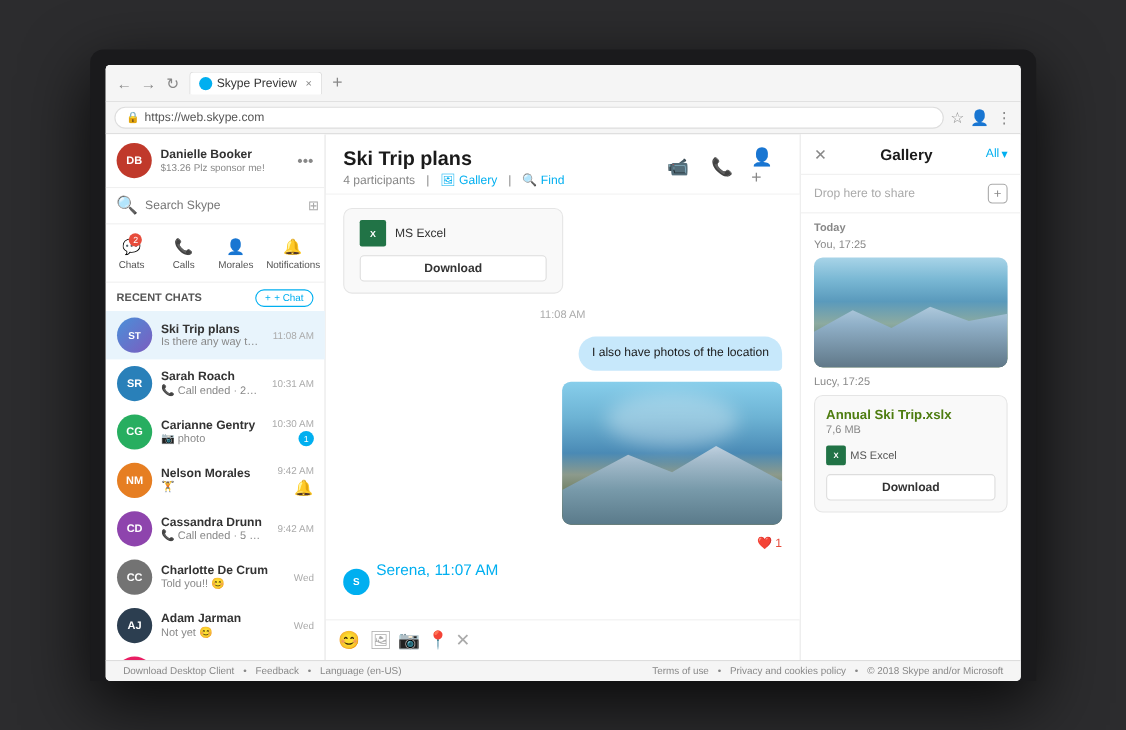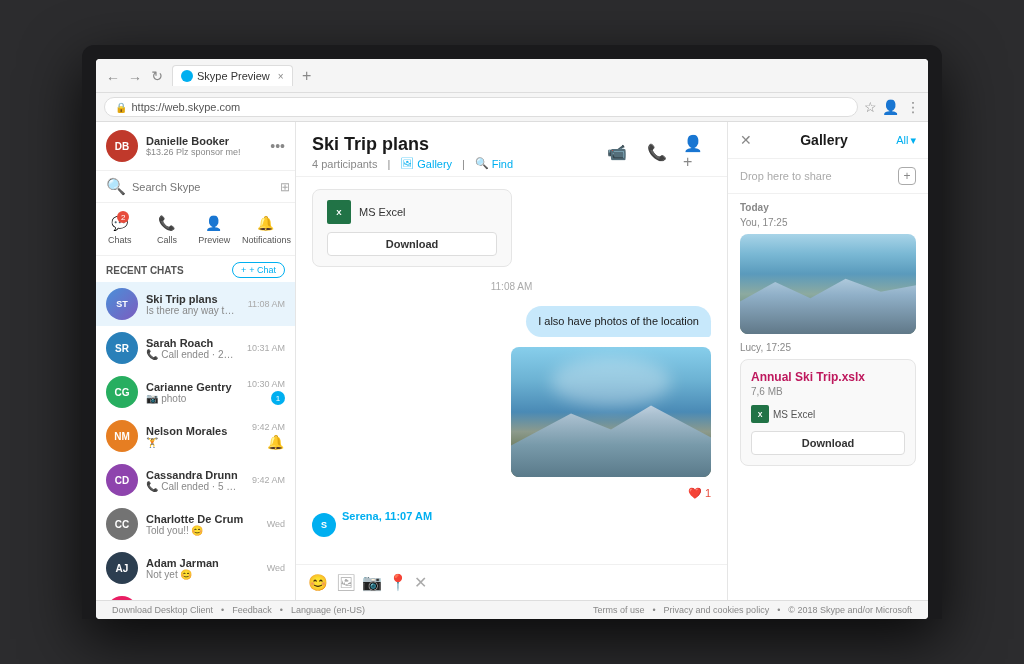--- a/index.html
+++ b/index.html
@@ -394,24 +394,23 @@
       border-bottom-left-radius: 4px;
     }
 
     .msg-bubble.sent {
       background: #c7e8fb;
       color: #1a1a1a;
       border-bottom-right-radius: 4px;
     }
 
     .sender-name {
-      font-size: 11px;
+      font-size: 14px;
       color: #00aff0;
       margin-bottom: 15px;
-      font-weight: bold;
     }
 
     .file-card {
       background: #f9f9f9;
       border: 1px solid #e5e5e5;
       border-radius: 8px;
       padding: 10px 14px;
       max-width: 200px;
       display: flex;
       flex-direction: column;
@@ -583,21 +582,21 @@
     }
 
     .gallery-file-card {
       background: #f9f9f9;
       border: 1px solid #e5e5e5;
       border-radius: 8px;
       padding: 10px;
       margin-bottom: 4px;
     }
 
-    .gallery-file-name { font-size: 12px; font-weight: 600; color: #be185d; margin-bottom: 2px; }
+    .gallery-file-name { font-size: 12px; font-weight: 600; color: #4d7c0f; margin-bottom: 2px; }
     .gallery-file-size { font-size: 10px; color: #888; margin-bottom: 8px; }
 
     .gallery-file-type {
       display: flex;
       align-items: center;
       gap: 4px;
       font-size: 10px;
       color: #555;
       margin-bottom: 8px;
     }
@@ -693,21 +692,21 @@
             <div class="icon-circle">💬</div>
             <div class="icon-label">Chats</div>
             <div class="badge">2</div>
           </div>
           <div class="nav-icon-item">
             <div class="icon-circle">📞</div>
             <div class="icon-label">Calls</div>
           </div>
           <div class="nav-icon-item">
             <div class="icon-circle">👤</div>
-            <div class="icon-label">Preview</div>
+            <div class="icon-label">Morales</div>
           </div>
           <div class="nav-icon-item">
             <div class="icon-circle">🔔</div>
             <div class="icon-label">Notifications</div>
           </div>
         </div>
 
         <div class="recent-chats-header">
           <span class="recent-label">RECENT CHATS</span>
           <button class="new-chat-btn">

